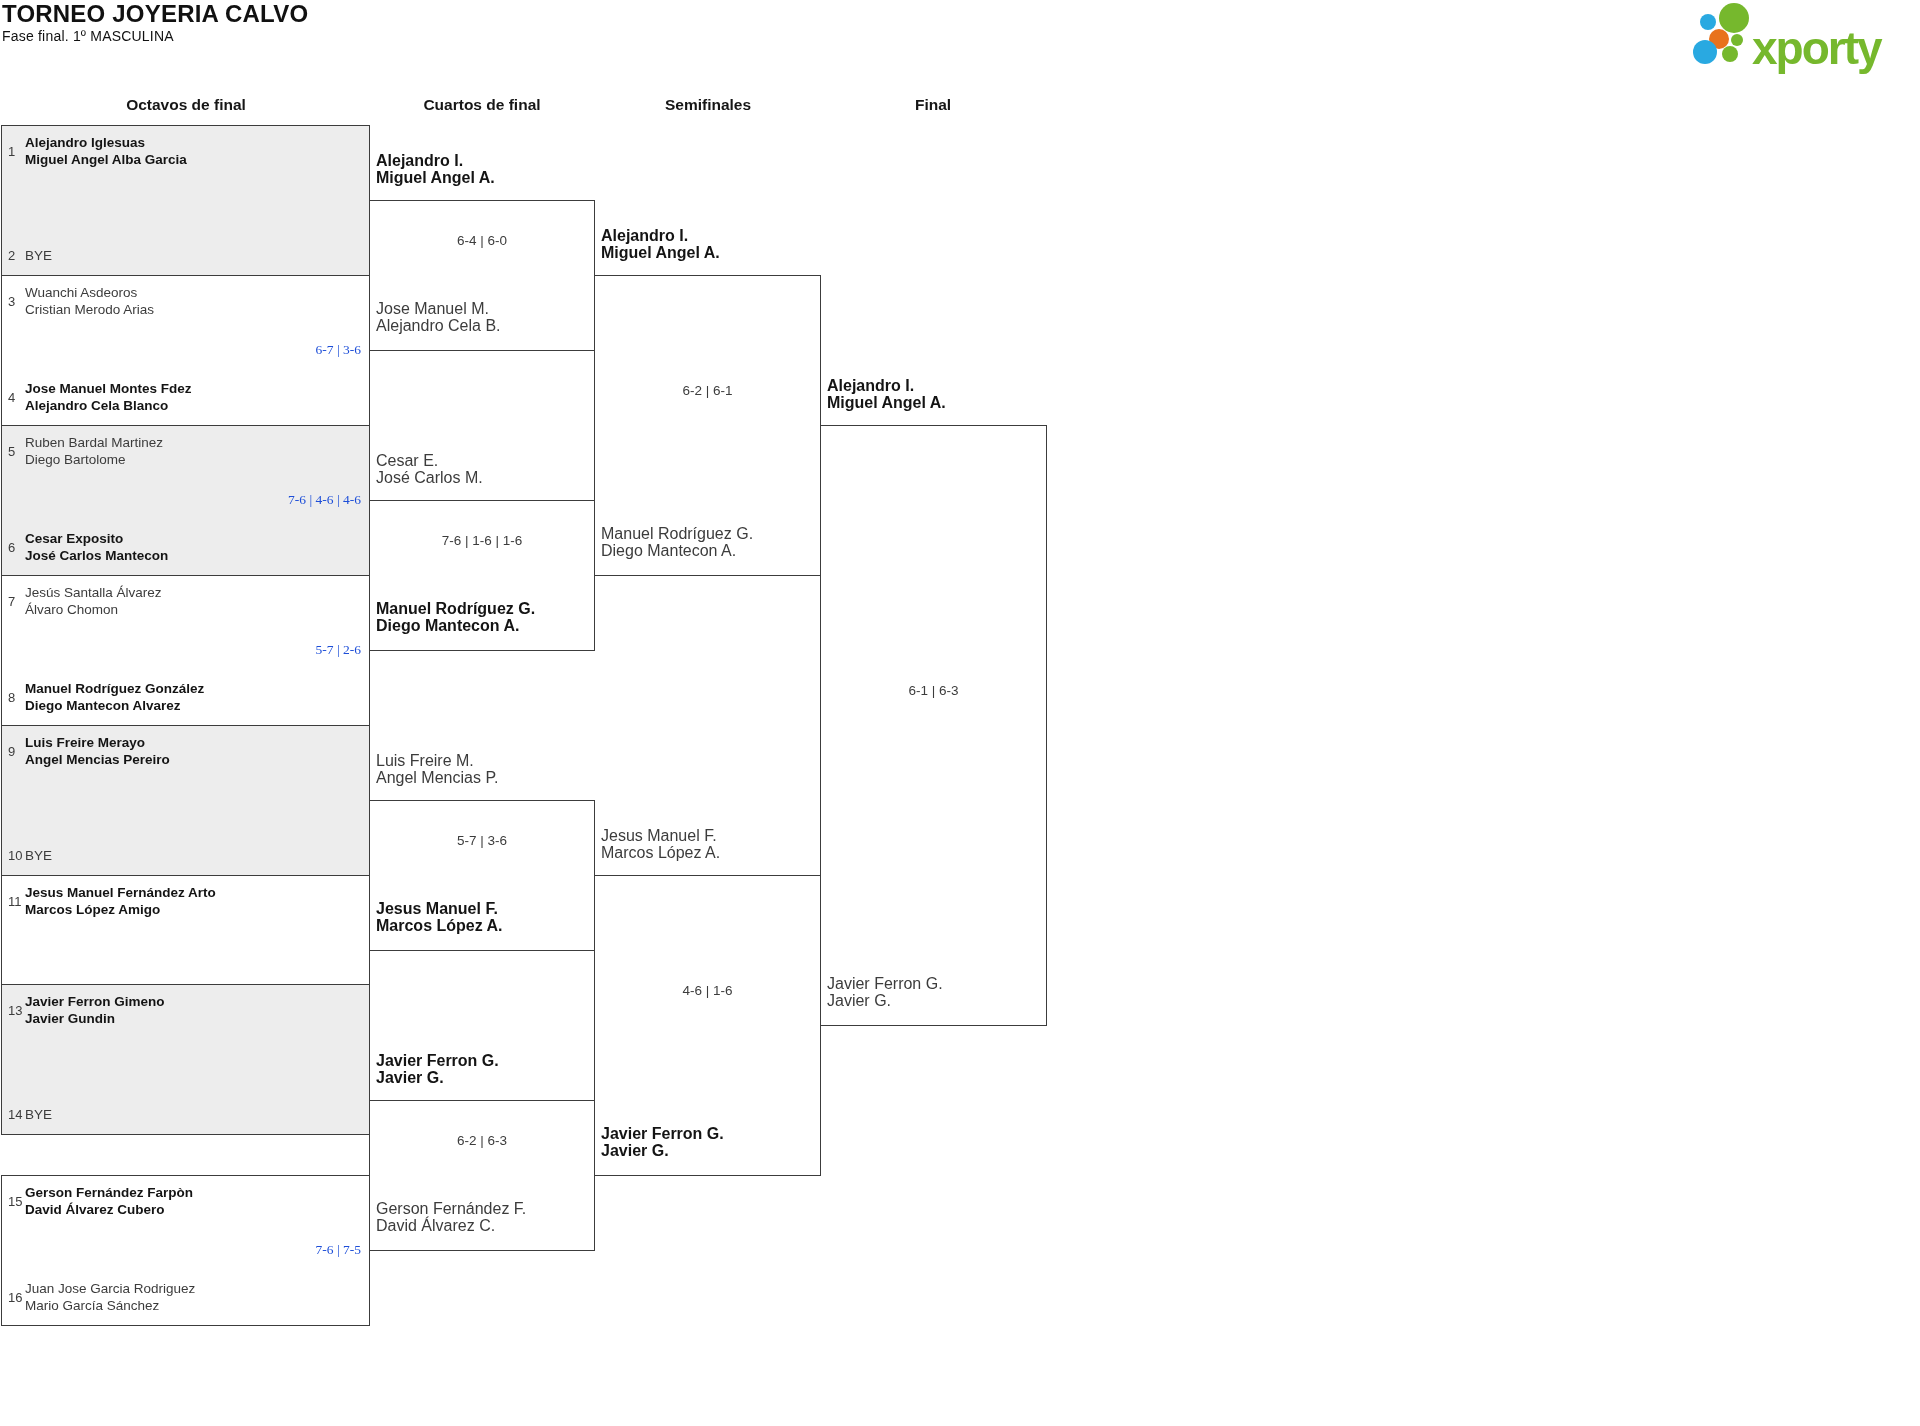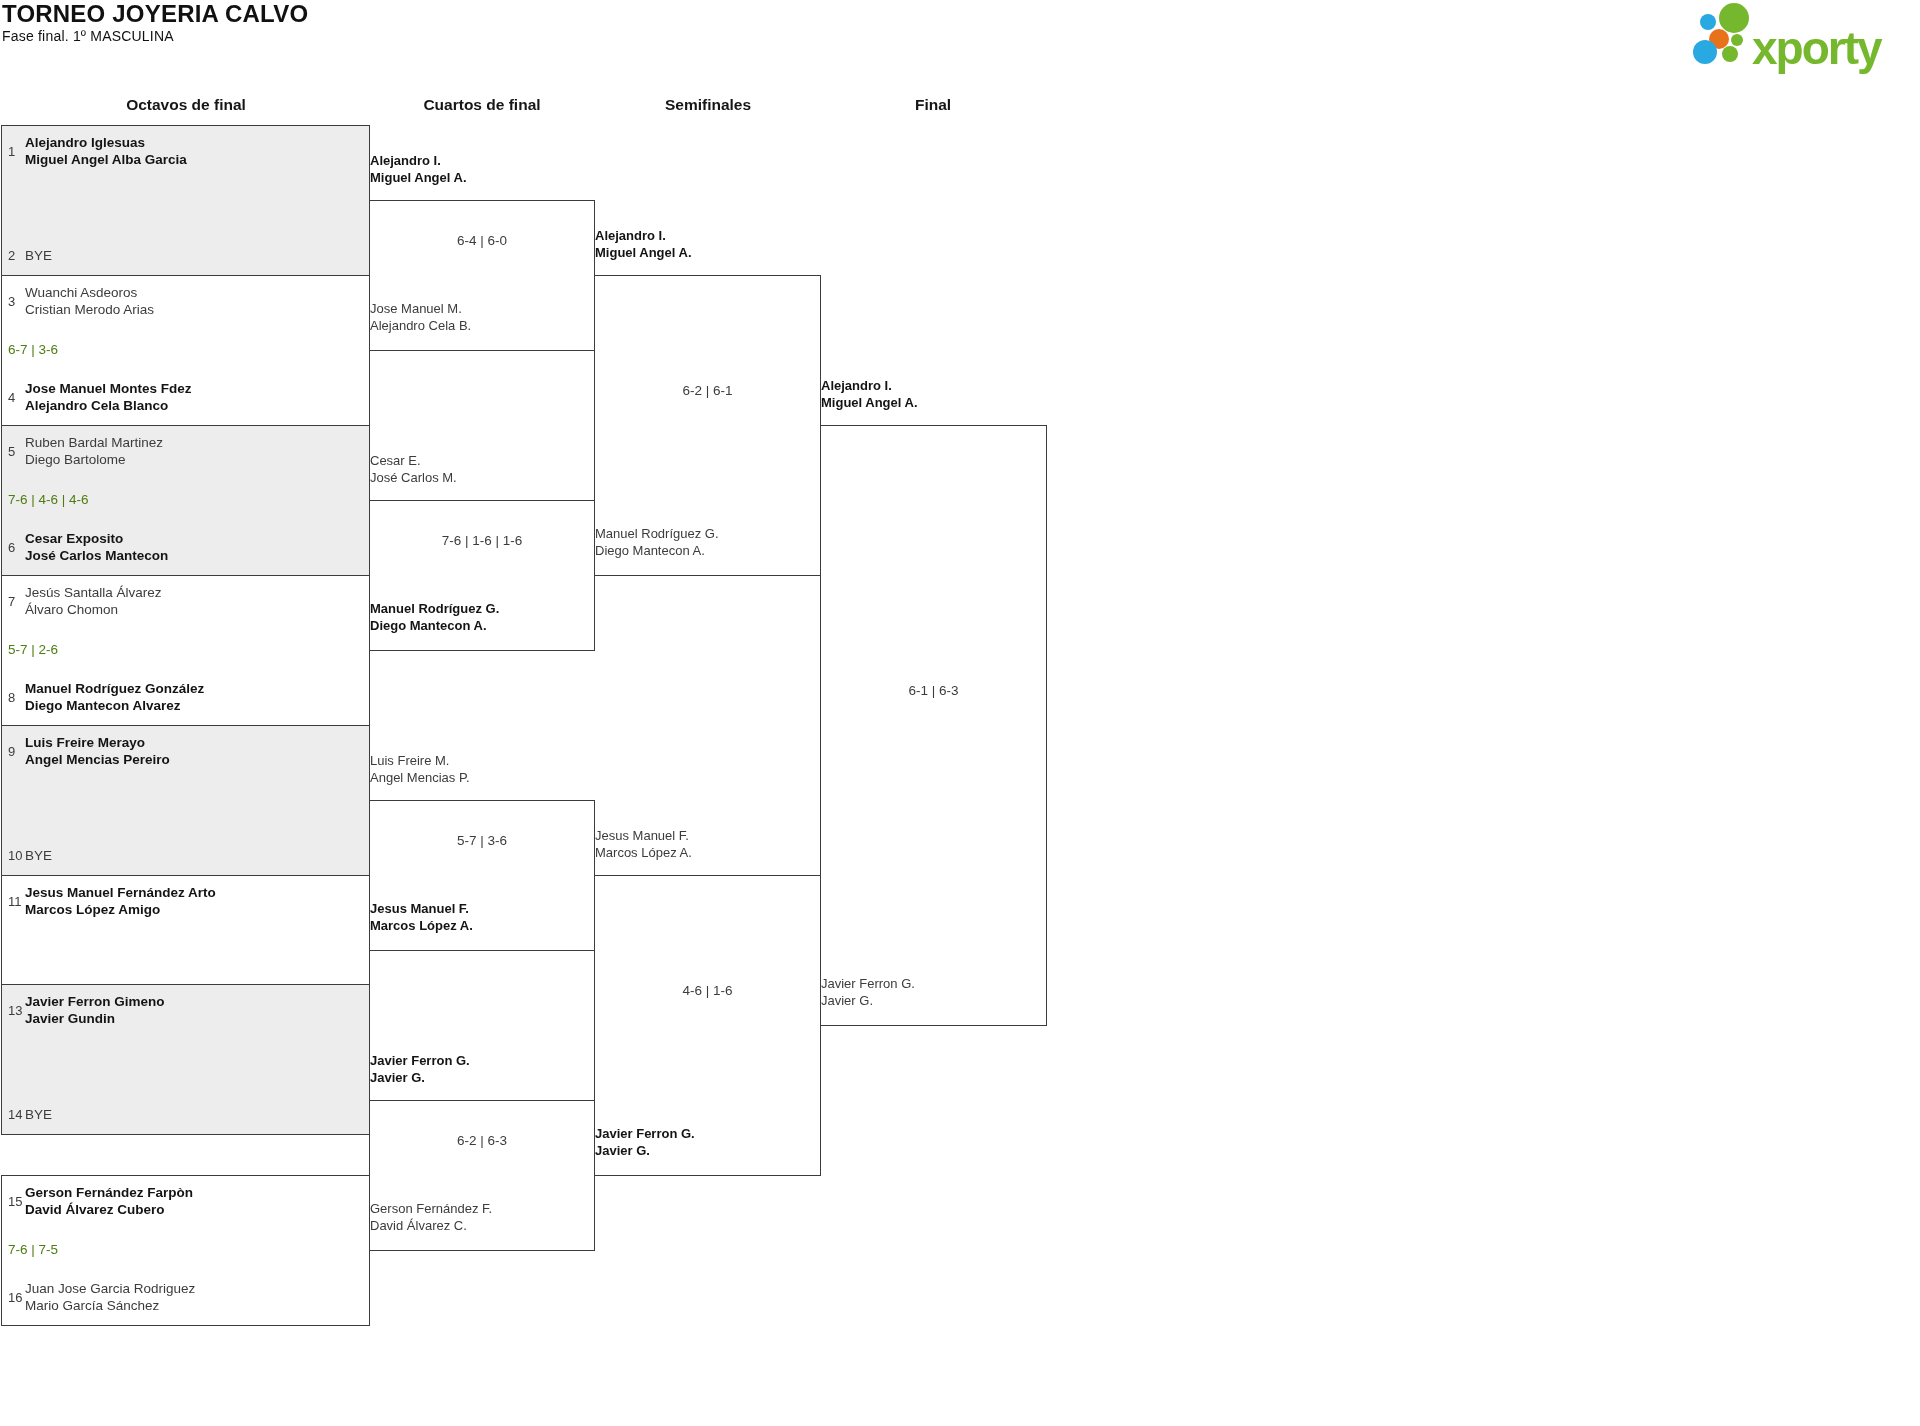--- a/index.html
+++ b/index.html
@@ -18,26 +18,26 @@
   .octavo { left:1px; width:369px; height:151px; background:#ffffff;
     display:flex; flex-direction:column; justify-content:space-between;
     padding:9px 8px 11px 6px; }
   .octavo.shaded { background:#ededed; }
   .prow { display:flex; align-items:center; }
   .seed { flex:none; width:17px; font-size:13px; color:#3c3c3c; }
   .names { font-size:13.5px; line-height:16.5px; color:#3c3c3c; }
   .nline { display:block; white-space:nowrap; }
   .nline:empty { display:none; }
   .winner .names, .plabel.winner { font-weight:700; color:#141414; }
-  .mscore { width:100%; text-align:left; font-size:13.5px; color:#4d7c0f; }
+  .mscore { width:100%; text-align:right; font-size:13.5px; color:#1d4ed8;font-family:Liberation Serif, serif; }
   .mscore:empty { display:none; }
 
   
   .rbox { background:transparent; }
-  .plabel { position:absolute; left:0; font-size:13px; line-height:16.5px; color:#3c3c3c; white-space:nowrap;margin-top:48px; }
+  .plabel { position:absolute; left:6px; font-size:16px; line-height:16.5px; color:#3c3c3c; white-space:nowrap;margin-top:48px; }
   .toplabel { bottom:calc(100% + 15px); }
   .botlabel { bottom:16px; }
   .rscore { position:absolute; left:0; right:0; top:calc(50% - 43px); text-align:center; font-size:13.5px; color:#3c3c3c; }
 
   
   .logo { position:absolute; left:1690px; top:0; width:226px; height:70px; }
   .dot { position:absolute; border-radius:50%; }
   .logo-word { position:absolute; left:62px; top:21px; font-size:46px; font-weight:700; letter-spacing:-2px; }
 </style>
 </head>

